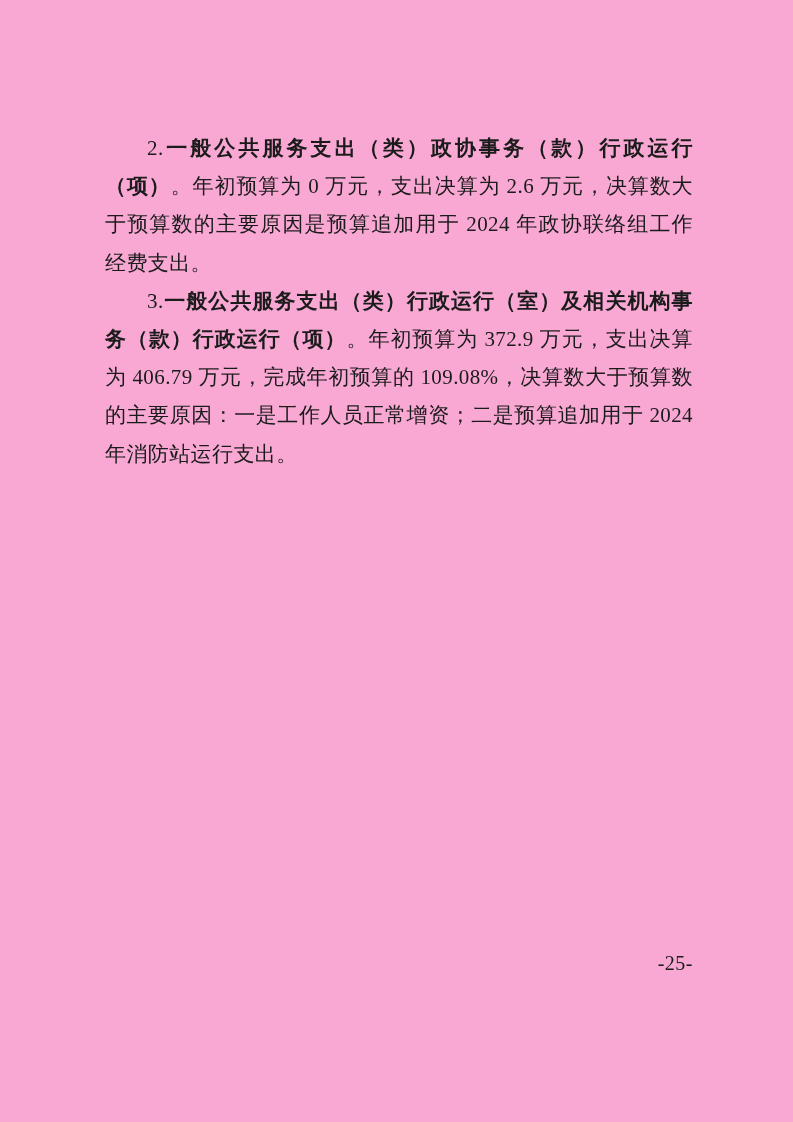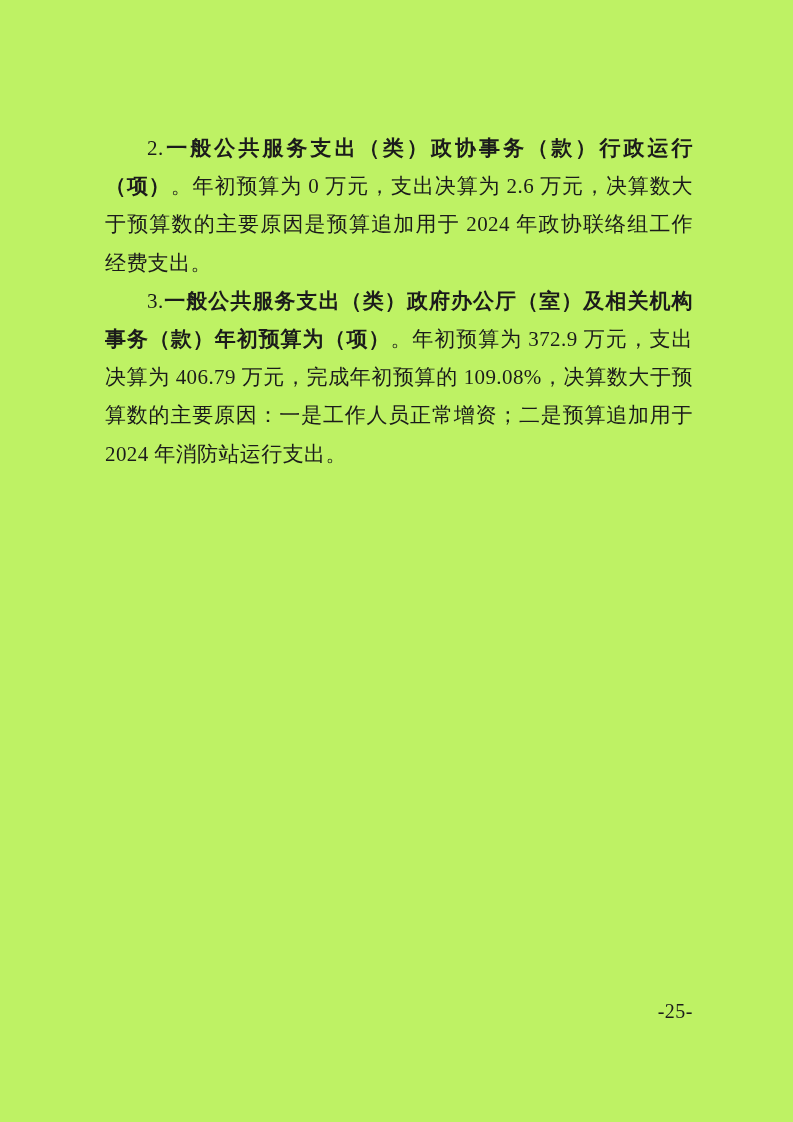--- a/index.html
+++ b/index.html
@@ -12,21 +12,21 @@
     height: 1122px;
     position: relative;
     font-family: "Liberation Serif", "DejaVu Serif", serif;
   }
   .page {
     position: absolute;
     left: 0;
     top: 0;
     width: 793px;
     height: 1122px;
-    background: #bef264;
+    background: #f9a8d4;
     overflow: hidden;
   }
   .content {
     position: absolute;
     left: 105px;
     top: 129px;
     width: 588px;
   }
   .para {
     margin: 0;
@@ -36,38 +36,38 @@
     text-justify: inter-ideograph;
     color: #1b1b1b;
     text-indent: 2em;
     letter-spacing: 0.4px;
   }
   .heading-bold {
     font-weight: 700;
   }
   .page-number {
     position: absolute;
-    top: 1000px;
+    top: 952px;
     left: 105px;
     width: 588px;
     text-align: right;
     font-size: 20px;
     color: #1b1b1b;
     letter-spacing: 0.5px;
   }
 </style>
 </head>
 <body>
 
 <div class="page">
   <div class="content">
 
     <p class="para"><span>2.</span><span class="heading-bold">一般公共服务支出（类）政协事务（款）行政运行（项）</span><span>。</span><span>年初预算为 0 万元，支出决算为 2.6 万元，决算数大于预算数的主要原因是预算追加用于 2024 年政协联络组工作经费支出。</span></p>
 
-    <p class="para"><span>3.</span><span class="heading-bold">一般公共服务支出（类）政府办公厅（室）及相关机构事务（款）年初预算为（项）</span><span>。</span><span>年初预算为 372.9 万元，支出决算为 406.79 万元，完成年初预算的 109.08%，决算数大于预算数的主要原因：一是工作人员正常增资；二是预算追加用于 2024 年消防站运行支出。</span></p>
+    <p class="para"><span>3.</span><span class="heading-bold">一般公共服务支出（类）行政运行（室）及相关机构事务（款）行政运行（项）</span><span>。</span><span>年初预算为 372.9 万元，支出决算为 406.79 万元，完成年初预算的 109.08%，决算数大于预算数的主要原因：一是工作人员正常增资；二是预算追加用于 2024 年消防站运行支出。</span></p>
 
 
 
 
 
   </div>
 
   <div class="page-number">-25-</div>
 </div>
 

